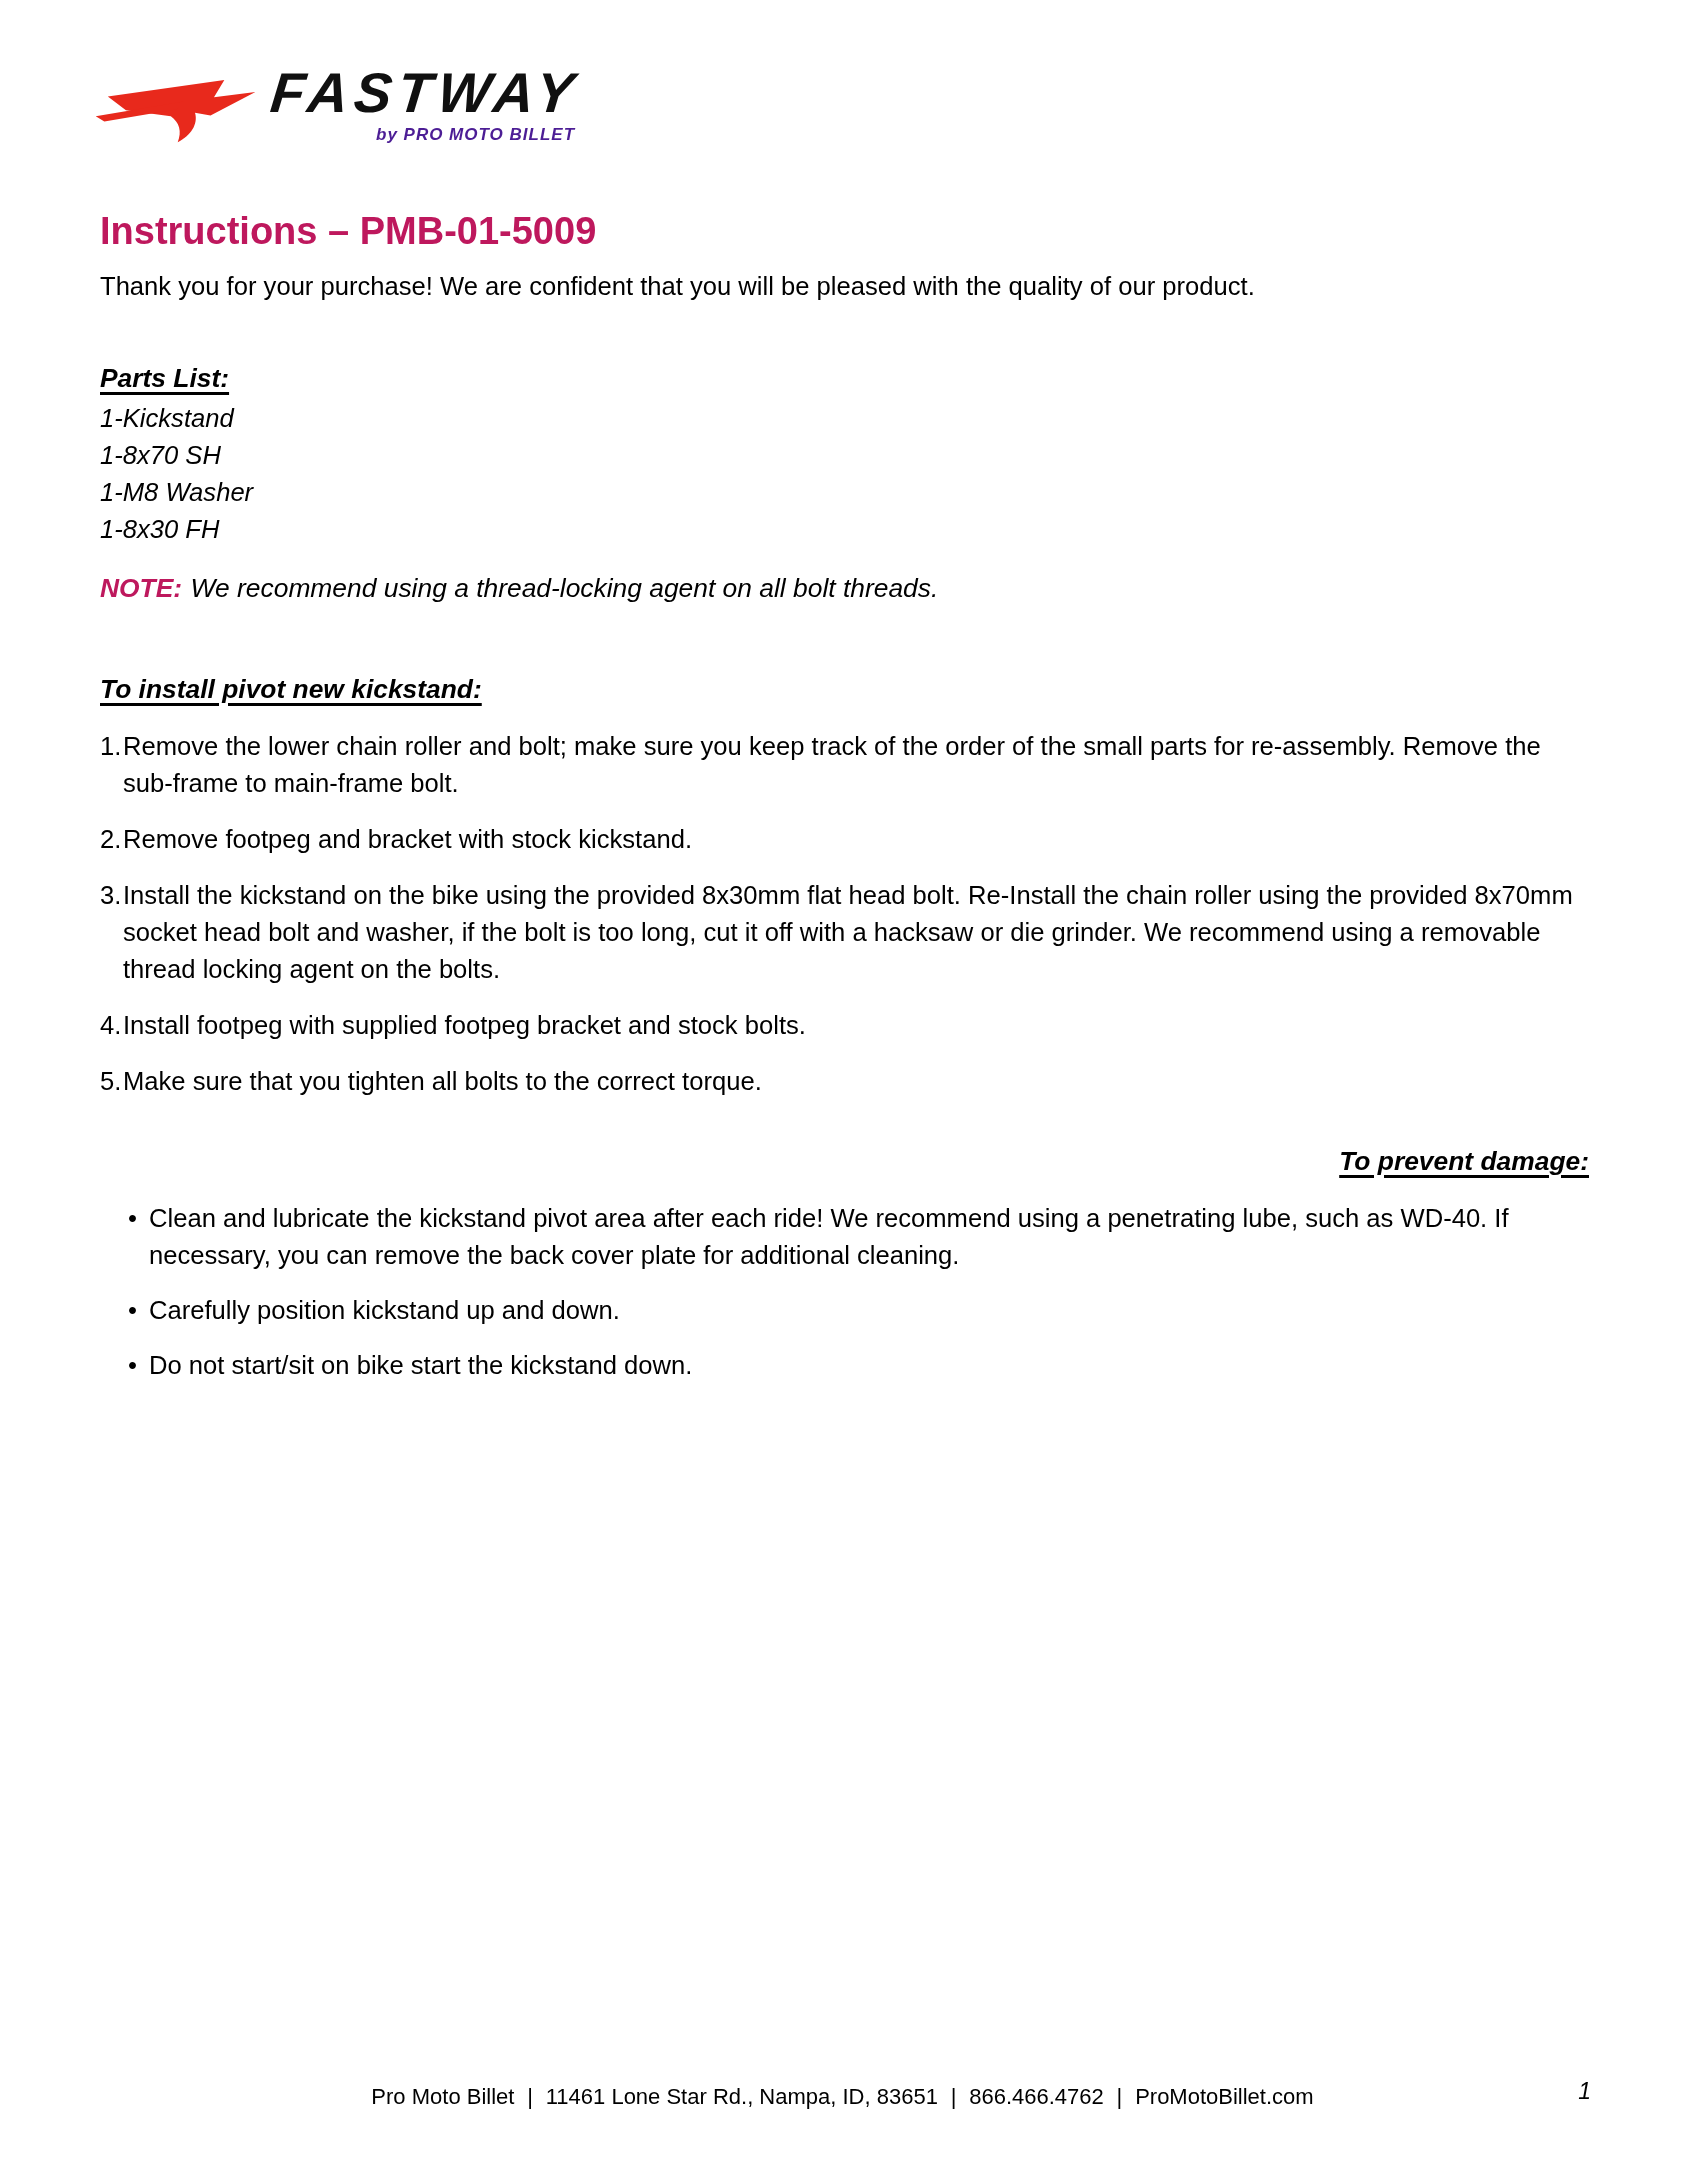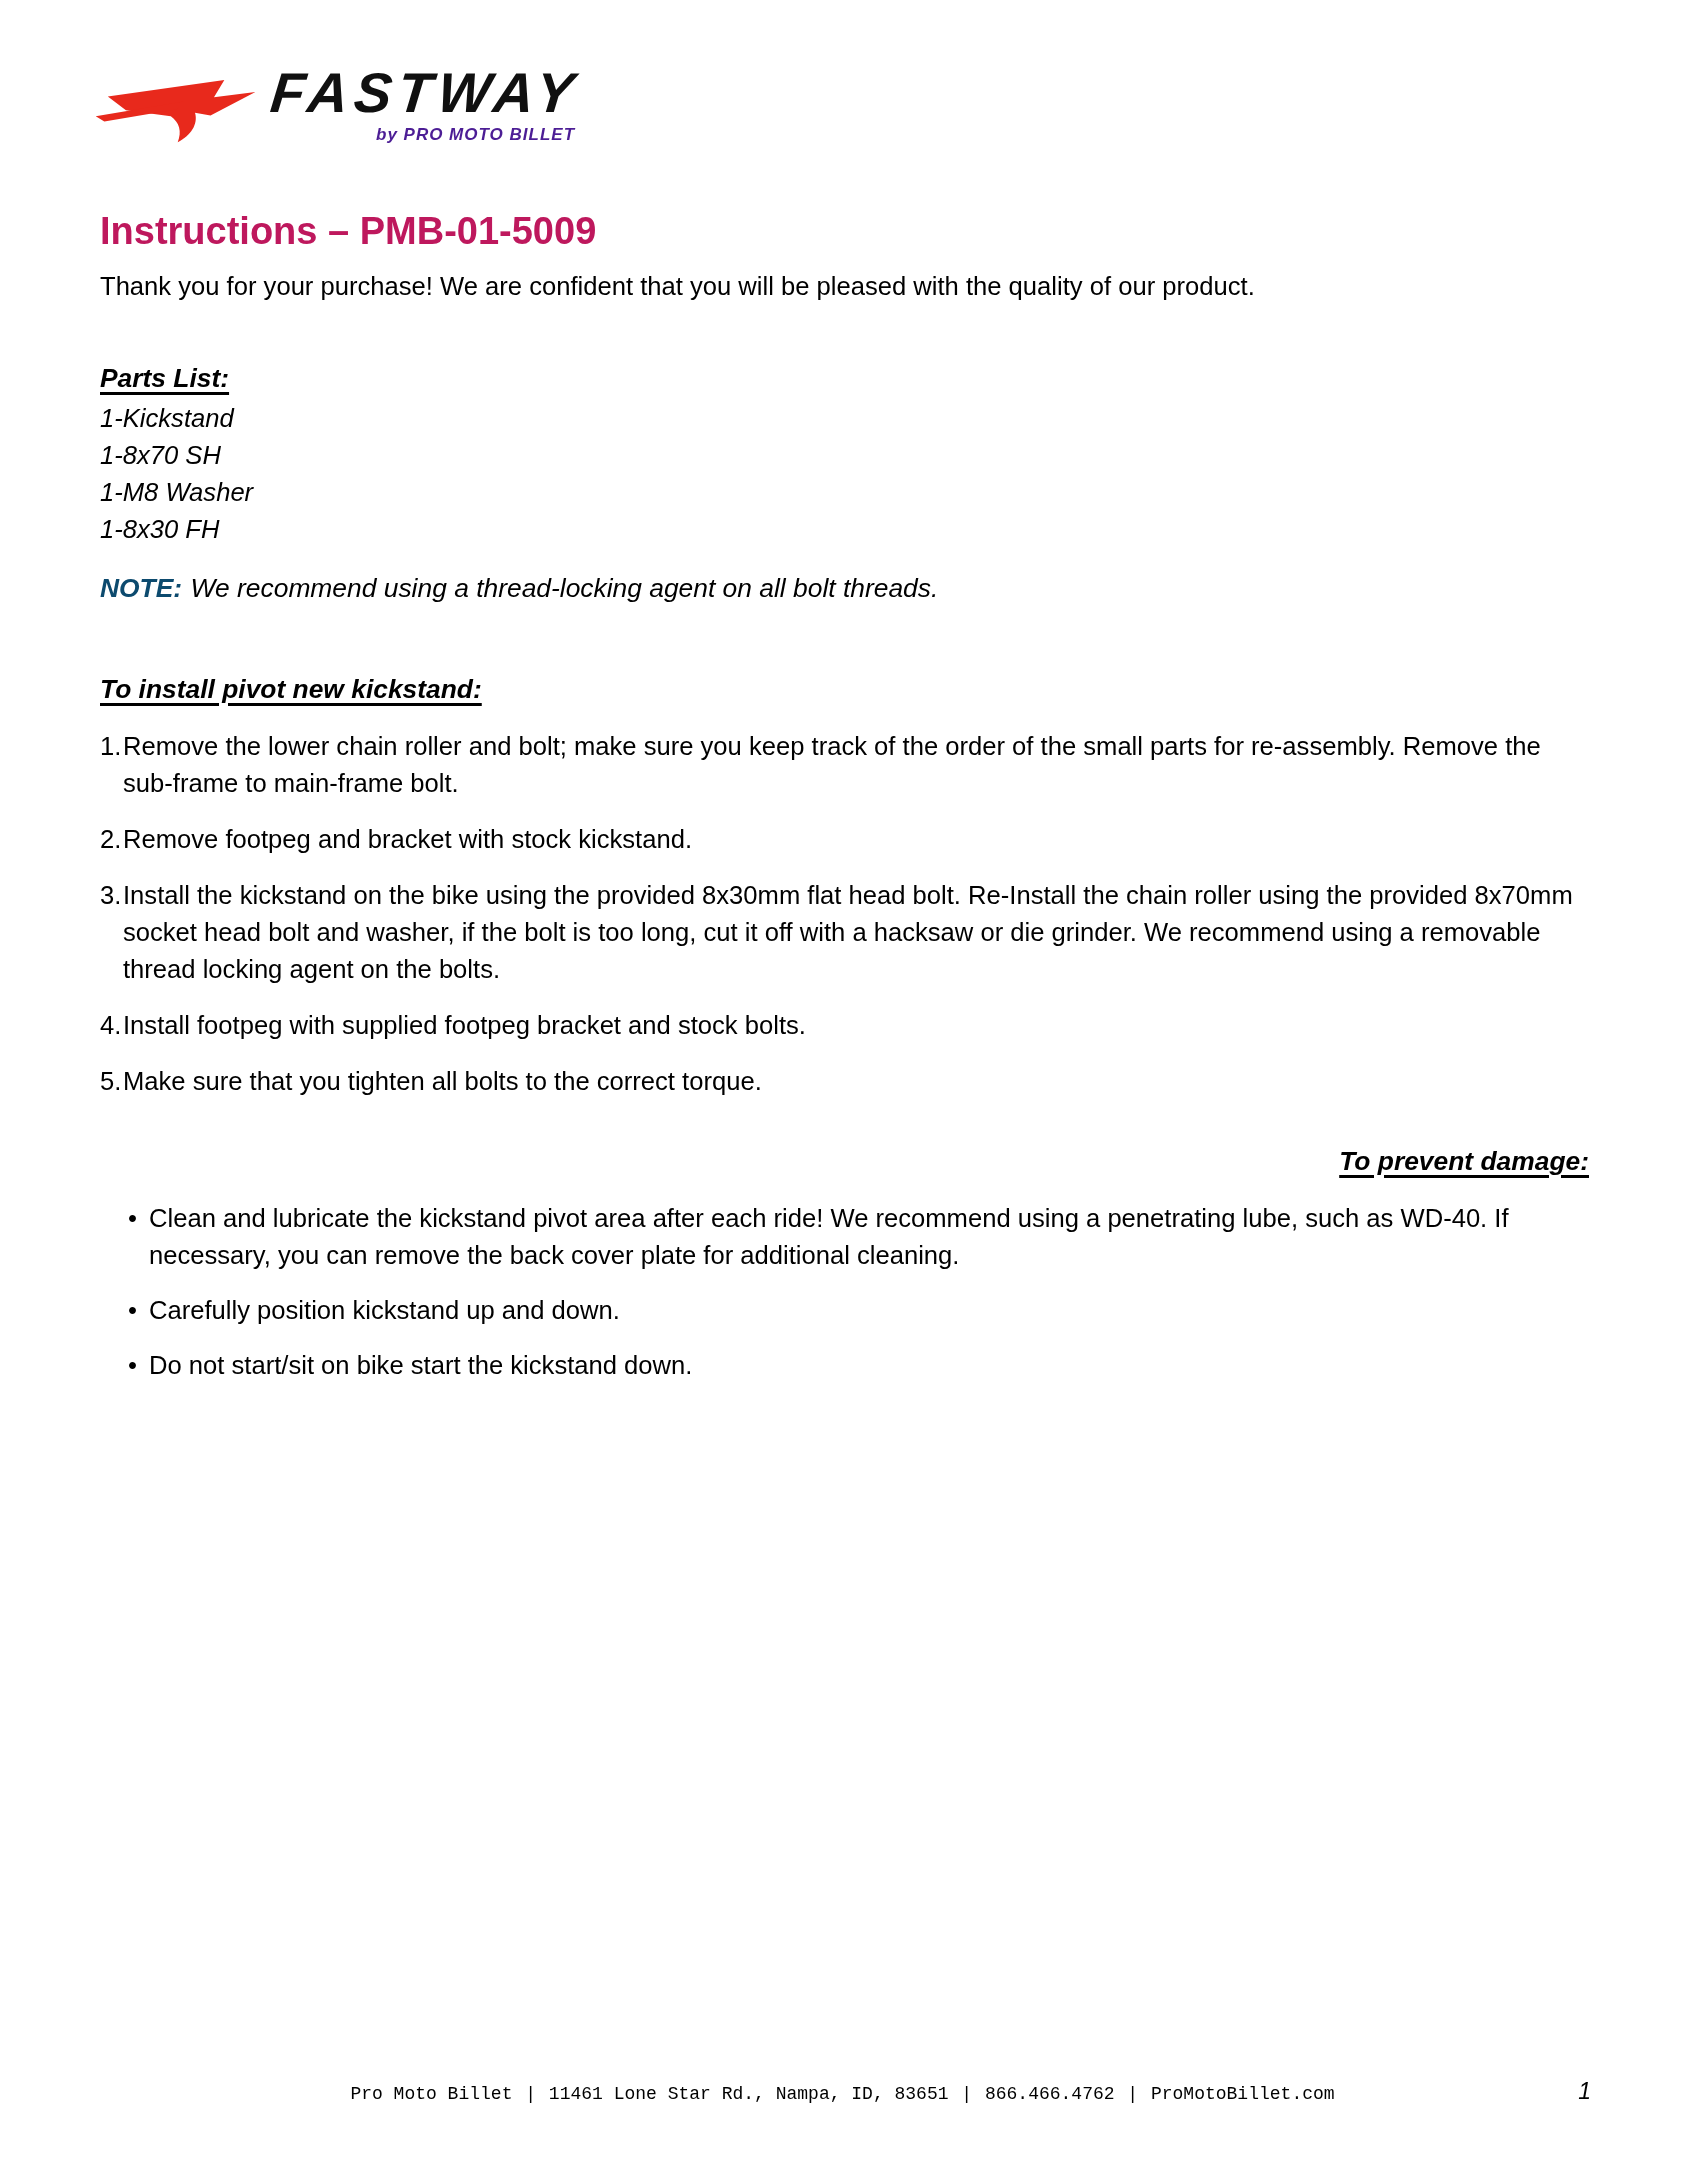--- a/index.html
+++ b/index.html
@@ -58,21 +58,21 @@
 
   .prevent-heading { margin-top:44px;text-align:right; }
   .bullets { margin-top:22px; }
   .bullet-item { display:flex; margin-bottom:18px; font-size:25.6px; line-height:37px; padding-left:28px; }
   .bullet-char { width:21px; flex:0 0 21px; }
   .bullet-text { flex:1; }
 
   
   .footer {
     position:absolute; left:0; right:0; top:2084px;
-    text-align:center; font-size:18px; color:#000;font-family:Liberation Mono, monospace;
+    text-align:center; font-size:22px; color:#000;
   }
   .footer .sep { margin:0 12.8px; }
   .page-number {
     position:absolute; right:94px; top:2078px;
     font-size:23px; font-style:italic;
   }
 </style>
 </head>
 <body>
 
@@ -97,21 +97,21 @@
 
     <h2 class="section-heading parts-heading">Parts List:</h2>
     <div class="parts-list">
       <div class="part">1-Kickstand</div>
       <div class="part">1-8x70 SH</div>
       <div class="part">1-M8 Washer</div>
       <div class="part">1-8x30 FH</div>
     </div>
 
     <p class="note">
-      <span class="note-label" style="color:#0c4a6e">NOTE:</span><span class="note-body">We recommend using a thread-locking agent on all bolt threads.</span>
+      <span class="note-label" style="color:#be185d">NOTE:</span><span class="note-body">We recommend using a thread-locking agent on all bolt threads.</span>
     </p>
 
     <h2 class="section-heading install-heading">To install pivot new kickstand:</h2>
     <div class="steps">
       <div class="step">
         <span class="step-num">1.</span>
         <span class="step-text">Remove the lower chain roller and bolt; make sure you keep track of the order of the small parts for re-assembly. Remove the sub-frame to main-frame bolt.</span>
       </div>
       <div class="step">
         <span class="step-num">2.</span>

